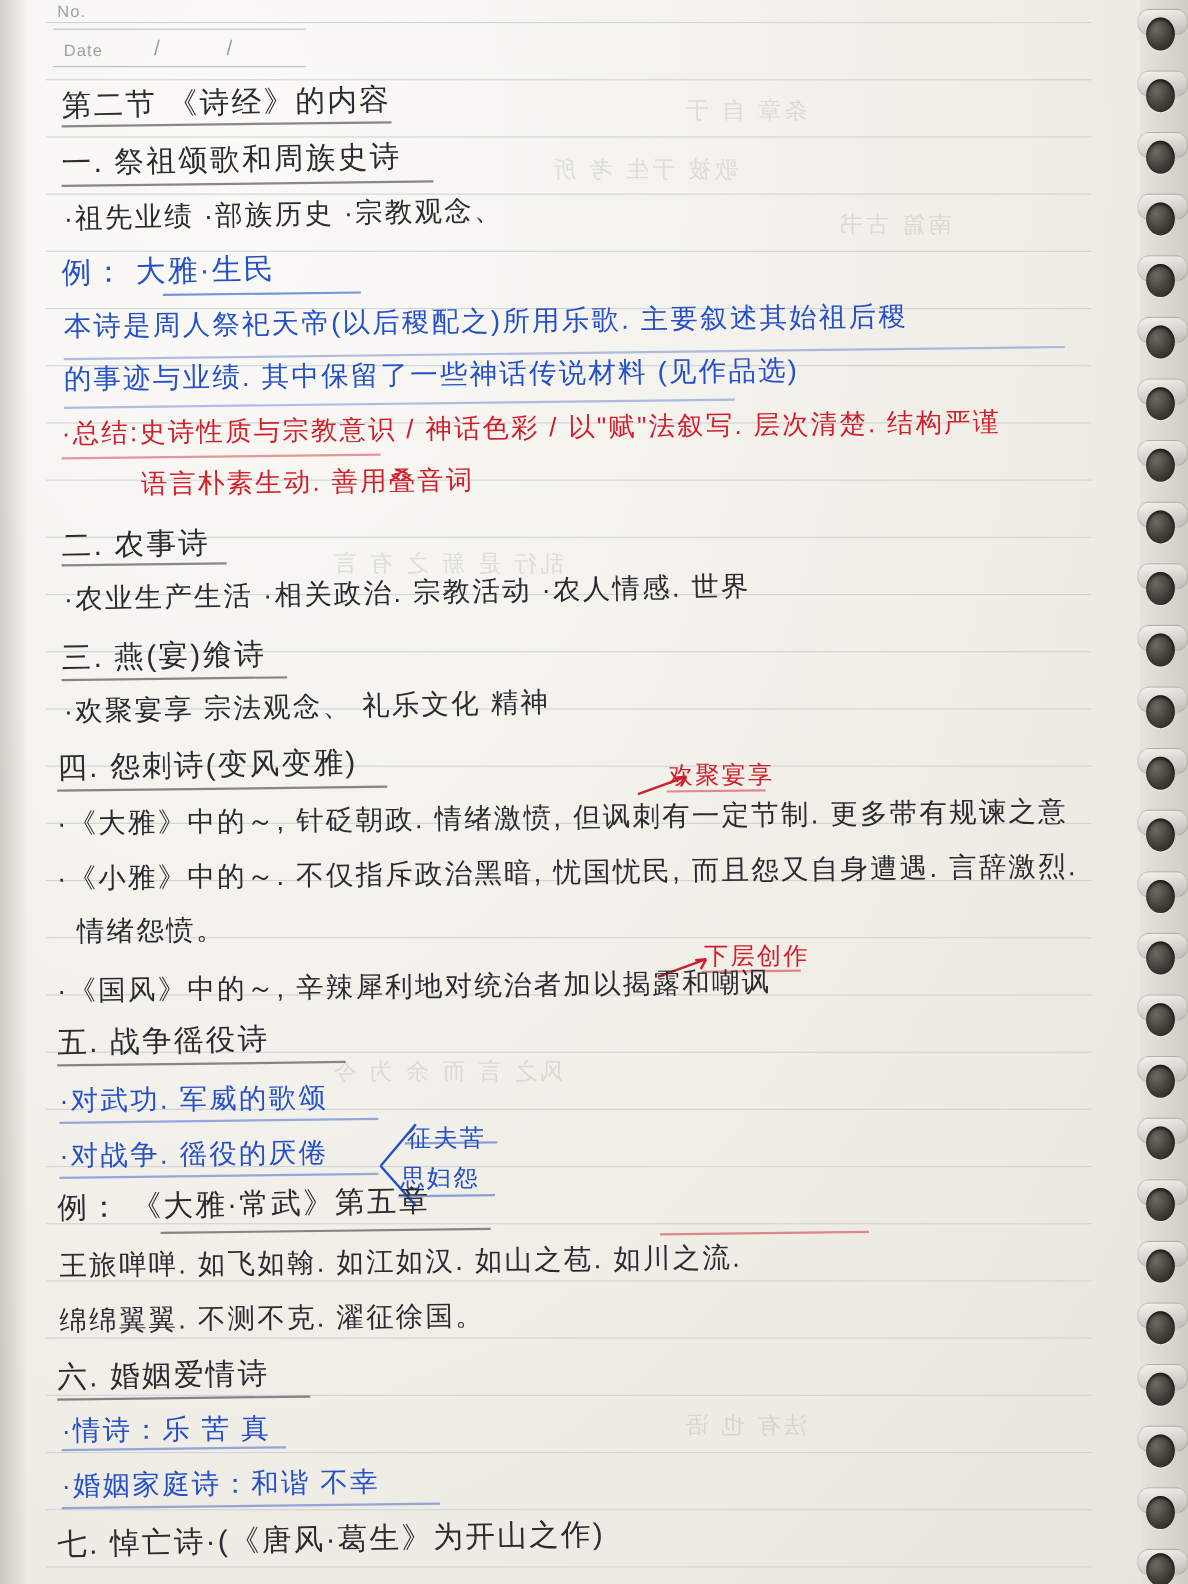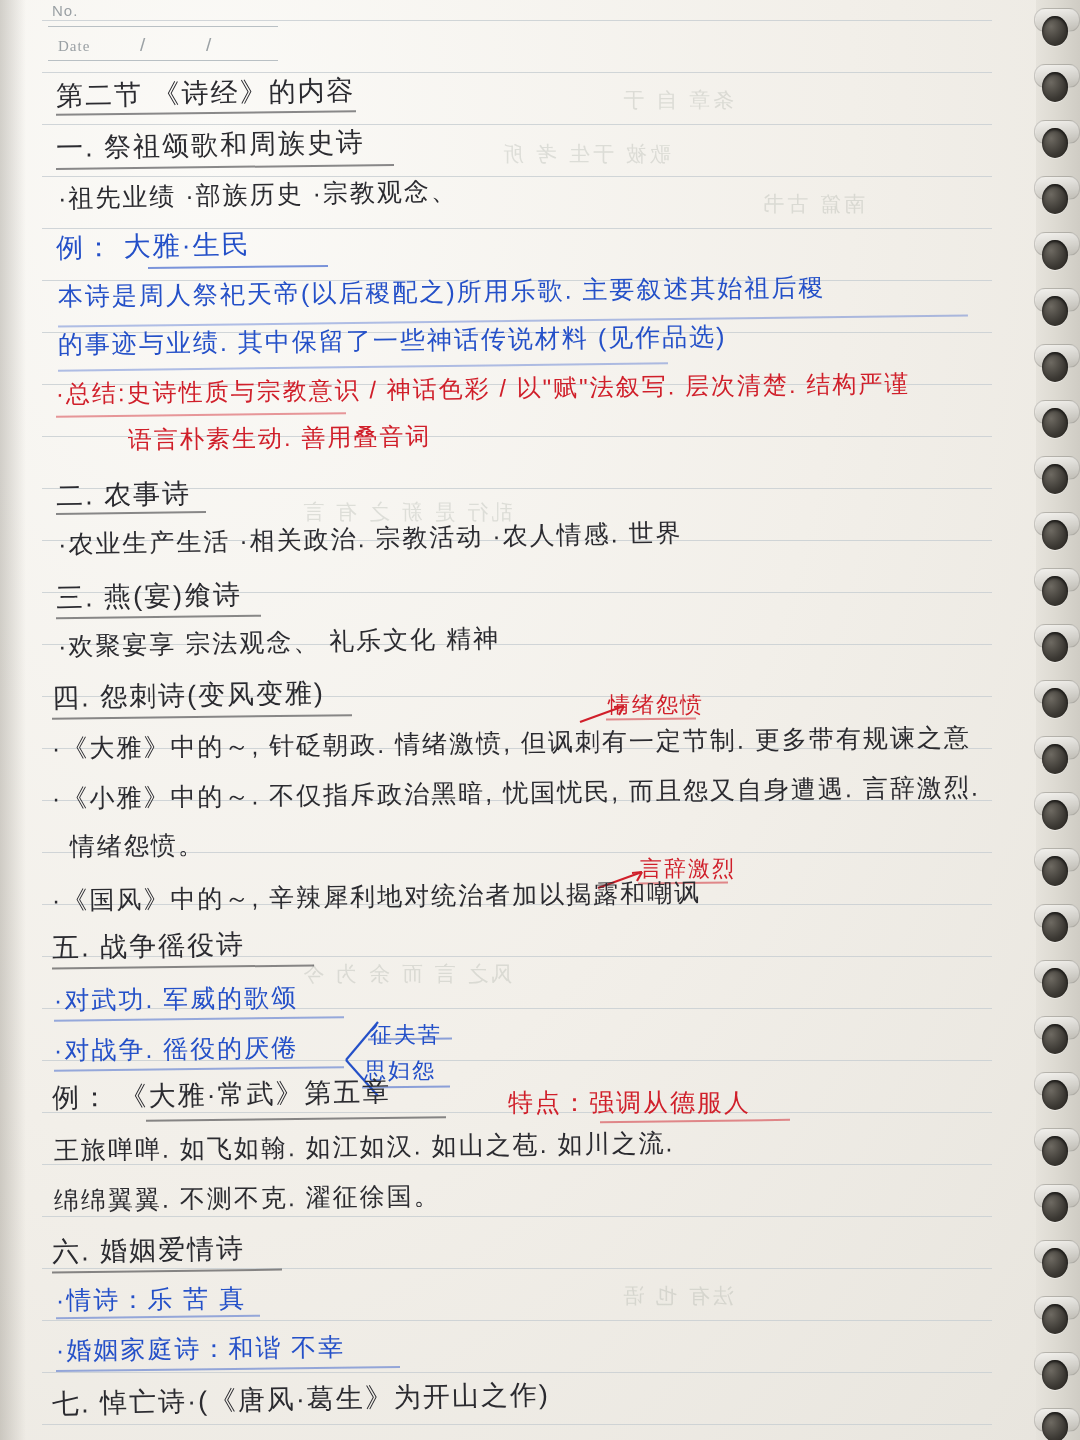--- a/index.html
+++ b/index.html
@@ -158,21 +158,21 @@
 
     <div class="ghost" style="left:620px; top:86px;">条章 自 于</div>
     <div class="ghost" style="left:500px; top:140px;">歌被 于生 考 所</div>
     <div class="ghost" style="left:760px; top:190px;">南篇 古书</div>
     <div class="ghost" style="left:300px; top:498px;">乱行 是 新 之 有 言</div>
     <div class="ghost" style="left:300px; top:960px;">风之 言 而 余 为 今</div>
     <div class="ghost" style="left:620px; top:1282px;">法有 也 语</div>
 
     <div class="hdr" style="left:52px; top:2px;">No.</div>
     <div class="hdr-line" style="left:48px; top:26px; width:230px;"></div>
-    <div class="hdr" style="left:58px; top:38px;font-family:Liberation Serif, serif;">Date</div>
+    <div class="hdr" style="left:58px; top:38px;">Date</div>
     <div class="hdr" style="left:140px; top:34px; font-size:19px;">/</div>
     <div class="hdr" style="left:206px; top:34px; font-size:19px;">/</div>
     <div class="hdr-line" style="left:48px; top:60px; width:230px;"></div>
 
     <div class="hw ink-black sz-lg slant" style="left:56px; top:78px;">第二节 《诗经》的内容</div>
     <div class="uline" style="left:56px; top:112px; width:300px;"></div>
 
     <div class="hw ink-black sz-lg slant" style="left:56px; top:130px;">一. 祭祖颂歌和周族史诗</div>
     <div class="uline" style="left:56px; top:166px; width:338px;"></div>
 
@@ -200,32 +200,32 @@
 
     <div class="hw ink-black sz-md slant" style="left:58px; top:630px;">·欢聚宴享   宗法观念、    礼乐文化 精神</div>
 
     <div class="hw ink-black sz-lg slant" style="left:52px; top:680px;">四. 怨刺诗(变风变雅)</div>
     <div class="uline" style="left:52px; top:716px; width:300px;"></div>
 
     <svg style="position:absolute; left:578px; top:700px;" width="54" height="26">
       <path d="M2,22 L46,6" stroke="#d01f2a" stroke-width="2.2" fill="none"></path>
       <path d="M46,6 L36,7 M46,6 L41,15" stroke="#d01f2a" stroke-width="2.2" fill="none"></path>
     </svg>
-    <div class="hw ink-red sz-sm" style="left:608px; top:690px;">情绪怨愤</div>
+    <div class="hw ink-red sz-sm" style="left:608px; top:690px;">欢聚宴享</div>
     <div class="uline red" style="left:606px; top:718px; width:90px; opacity:.5;"></div>
 
     <div class="hw ink-black sz-md slant2" style="left:52px; top:732px;">·《大雅》中的～, 针砭朝政. 情绪激愤, 但讽刺有一定节制. 更多带有规谏之意</div>
     <div class="hw ink-black sz-md slant2" style="left:52px; top:782px;">·《小雅》中的～. 不仅指斥政治黑暗, 忧国忧民, 而且怨又自身遭遇. 言辞激烈.</div>
     <div class="hw ink-black sz-md slant2" style="left:70px; top:830px;">情绪怨愤。</div>
 
     <svg style="position:absolute; left:596px; top:866px;" width="54" height="26">
       <path d="M2,22 L46,6" stroke="#d01f2a" stroke-width="2.2" fill="none"></path>
       <path d="M46,6 L36,7 M46,6 L41,15" stroke="#d01f2a" stroke-width="2.2" fill="none"></path>
     </svg>
-    <div class="hw ink-red sz-sm" style="left:640px; top:854px;">言辞激烈</div>
+    <div class="hw ink-red sz-sm" style="left:640px; top:854px;">下层创作</div>
     <div class="uline red" style="left:638px; top:882px; width:90px; opacity:.5;"></div>
 
     <div class="hw ink-black sz-md slant2" style="left:52px; top:884px;">·《国风》中的～, 辛辣犀利地对统治者加以揭露和嘲讽</div>
 
     <div class="hw ink-black sz-lg slant" style="left:52px; top:930px;">五. 战争徭役诗</div>
     <div class="uline" style="left:52px; top:966px; width:262px;"></div>
 
     <div class="hw ink-blue2 sz-md slant2" style="left:54px; top:984px;">·对武功. 军威的歌颂</div>
     <div class="uline blue" style="left:54px; top:1018px; width:290px; opacity:.45;"></div>
 
@@ -237,21 +237,20 @@
       <path d="M2,46 L34,82" stroke="#2450c8" stroke-width="2.2" fill="none"></path>
     </svg>
     <div class="hw ink-blue2 sz-sm" style="left:370px; top:1020px;">征夫苦</div>
     <div class="uline blue" style="left:368px; top:1038px; width:84px; opacity:.5;"></div>
     <div class="hw ink-blue2 sz-sm" style="left:364px; top:1056px;">思妇怨</div>
     <div class="uline blue" style="left:362px; top:1086px; width:88px; opacity:.5;"></div>
 
     <div class="hw ink-black sz-lg slant" style="left:52px; top:1080px;">例：   《大雅·常武》第五章</div>
     <div class="uline" style="left:146px; top:1118px; width:300px;"></div>
 
-    <div class="hw ink-red sz-md" style="left:508px; top:1086px;">特点：强调从德服人</div>
     <div class="uline red" style="left:600px; top:1120px; width:190px; opacity:.5;"></div>
 
     <div class="hw ink-black sz-md slant2" style="left:54px; top:1134px;">王旅啴啴. 如飞如翰. 如江如汉. 如山之苞. 如川之流.</div>
     <div class="hw ink-black sz-md slant2" style="left:54px; top:1184px;">绵绵翼翼. 不测不克. 濯征徐国。</div>
 
     <div class="hw ink-black sz-lg slant" style="left:52px; top:1234px;">六. 婚姻爱情诗</div>
     <div class="uline" style="left:52px; top:1270px; width:230px;"></div>
 
     <div class="hw ink-blue2 sz-md slant2" style="left:56px; top:1284px;">·情诗：乐  苦 真</div>
     <div class="uline blue" style="left:56px; top:1316px; width:204px; opacity:.45;"></div>

